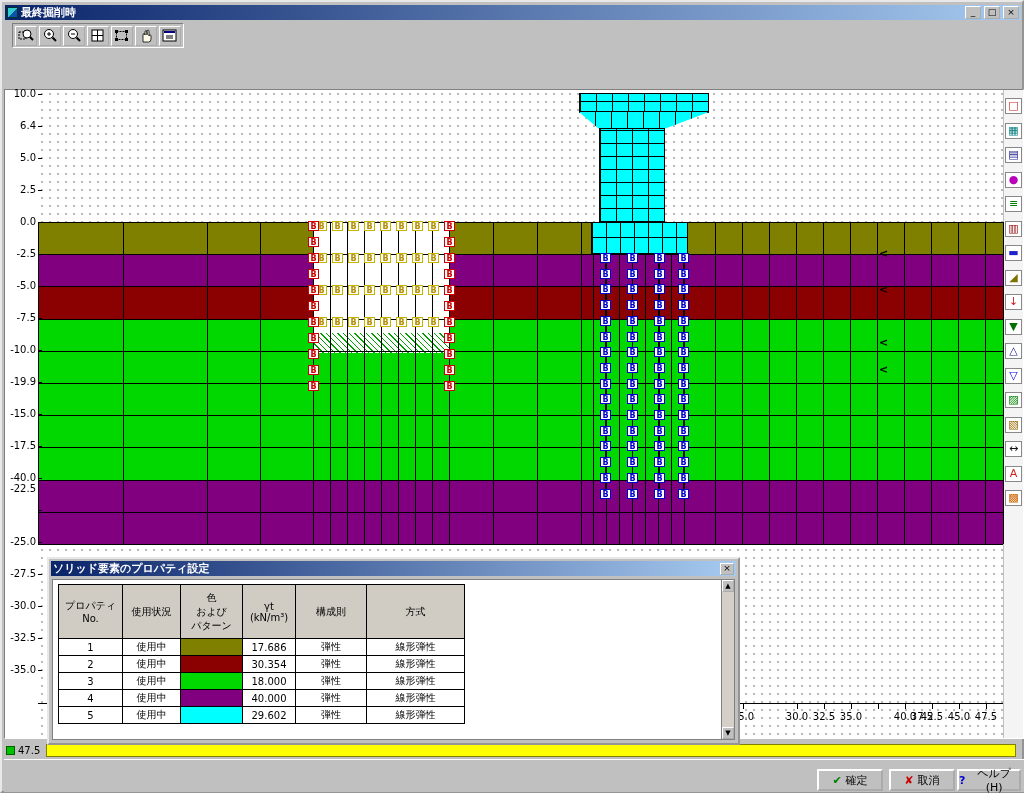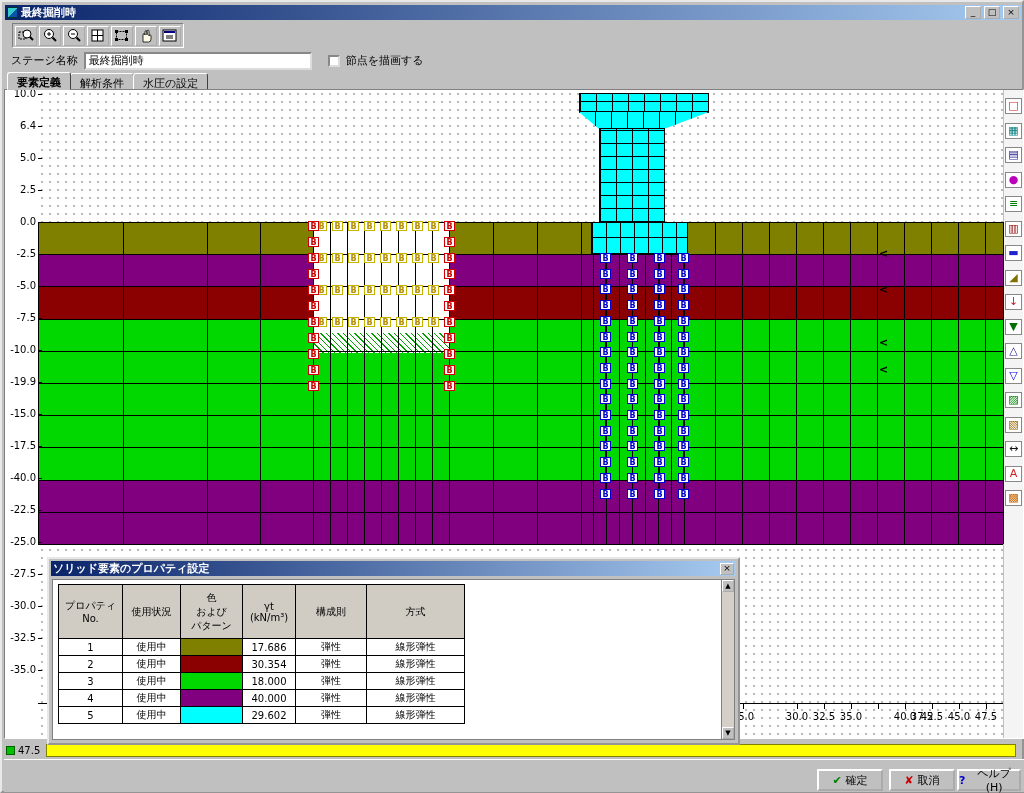--- a/index.html
+++ b/index.html
@@ -142,49 +142,38 @@
     <button class="tbtn" title="print-preview">
       <svg width="16" height="16">
           <rect x="1" y="2" width="13" height="11" fill="#fff" stroke="#000"></rect>
           <rect x="2" y="3" width="11" height="2" fill="#000080"></rect>
           <line x1="4" y1="8" x2="11" y2="8" stroke="#000"></line>
           <line x1="4" y1="10" x2="11" y2="10" stroke="#000"></line>
         </svg>
     </button>
   </div>
 
-  <div class="stagerow">
-    <span>ステージ名称</span>
-    <input class="stageinput" readonly="" value="最終掘削時" style="">
-    <span class="cbox"></span>
-    <span>節点を描画する</span>
-  </div>
-
-  <div class="tabs" id="tabs">
-      <div class="tab active">要素定義</div>
-      <div class="tab">解析条件</div>
-      <div class="tab">水圧の設定</div>
-    </div>
+
 
   <div id="canvasWrap">
     <div id="yaxis">
         <div class="ytick" style="top: -1px;">10.0</div>
         <div class="ytick" style="top: 31px;">6.4</div>
         <div class="ytick" style="top: 63px;">5.0</div>
         <div class="ytick" style="top: 95px;">2.5</div>
         <div class="ytick" style="top: 127px;">0.0</div>
         <div class="ytick" style="top: 159px;">-2.5</div>
         <div class="ytick" style="top: 191px;">-5.0</div>
         <div class="ytick" style="top: 223px;">-7.5</div>
         <div class="ytick" style="top: 255px;">-10.0</div>
         <div class="ytick" style="top: 287px;">-19.9</div>
         <div class="ytick" style="top: 319px;">-15.0</div>
         <div class="ytick" style="top: 351px;">-17.5</div>
         <div class="ytick" style="top: 383px;">-40.0</div>
-        <div class="ytick" style="top: 415px;">-22.5</div>
+        <div class="ytick" style="top: 394px;">-22.5</div>
         <div class="ytick" style="top: 447px;">-25.0</div>
         <div class="ytick" style="top: 479px;">-27.5</div>
         <div class="ytick" style="top: 511px;">-30.0</div>
         <div class="ytick" style="top: 543px;">-32.5</div>
         <div class="ytick" style="top: 575px;">-35.0</div>
       </div>
     <div id="canvas">
       <div class="excav-box"></div>
       <div class="excav-hatch"></div>
       <div class="structure flange"></div>

